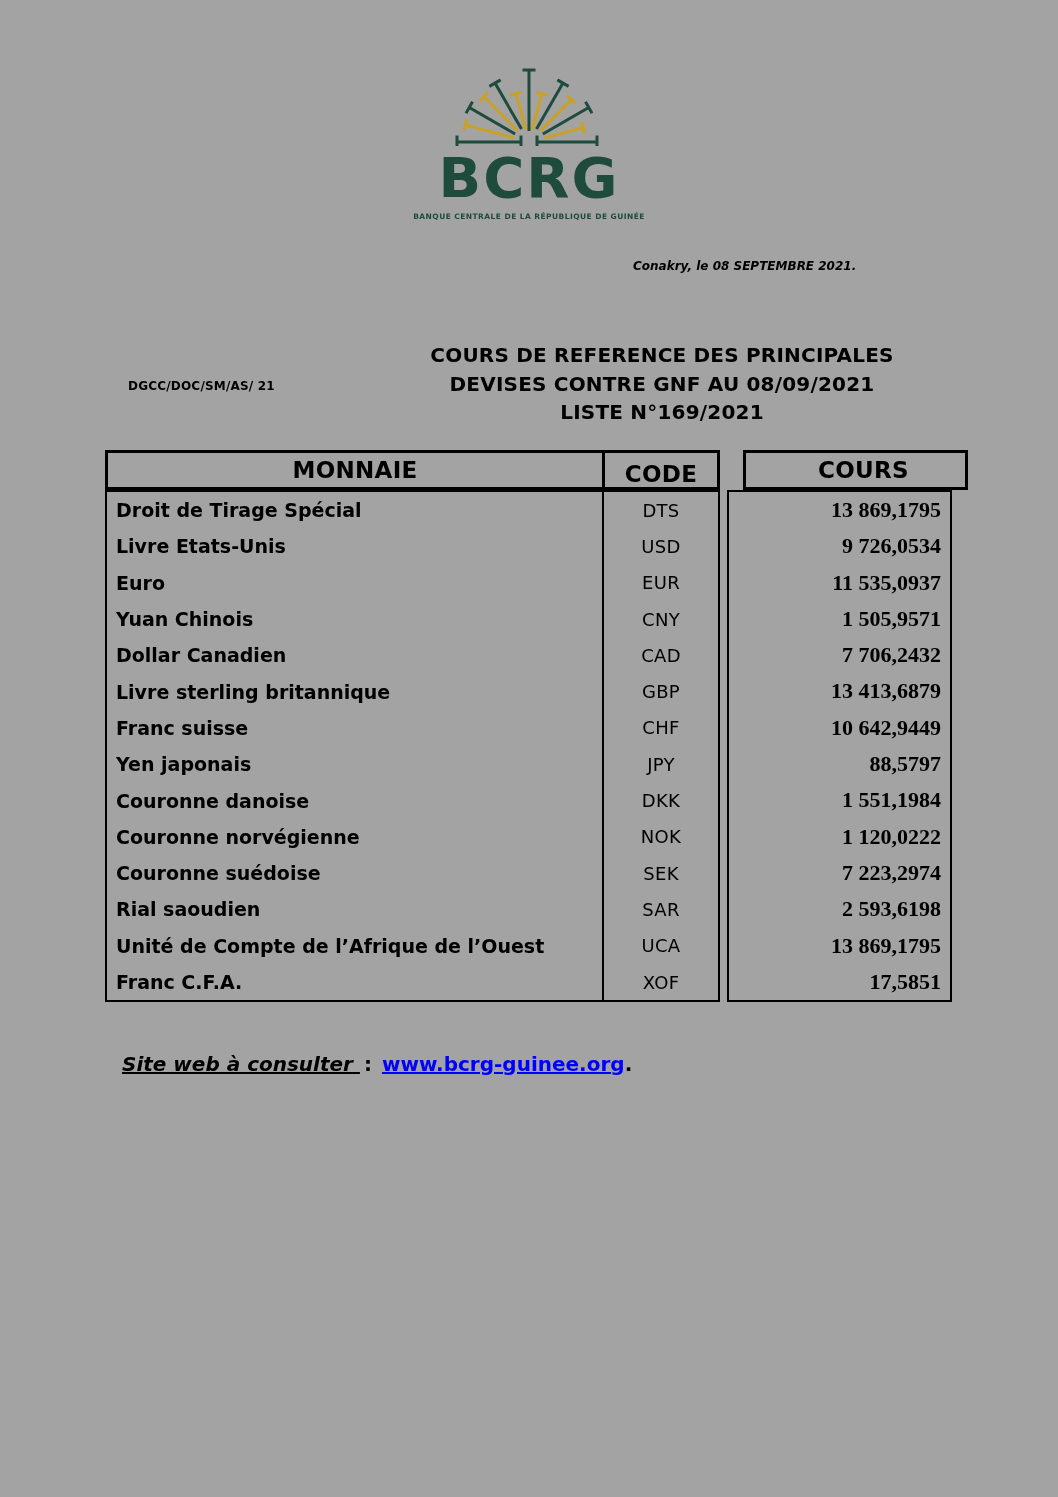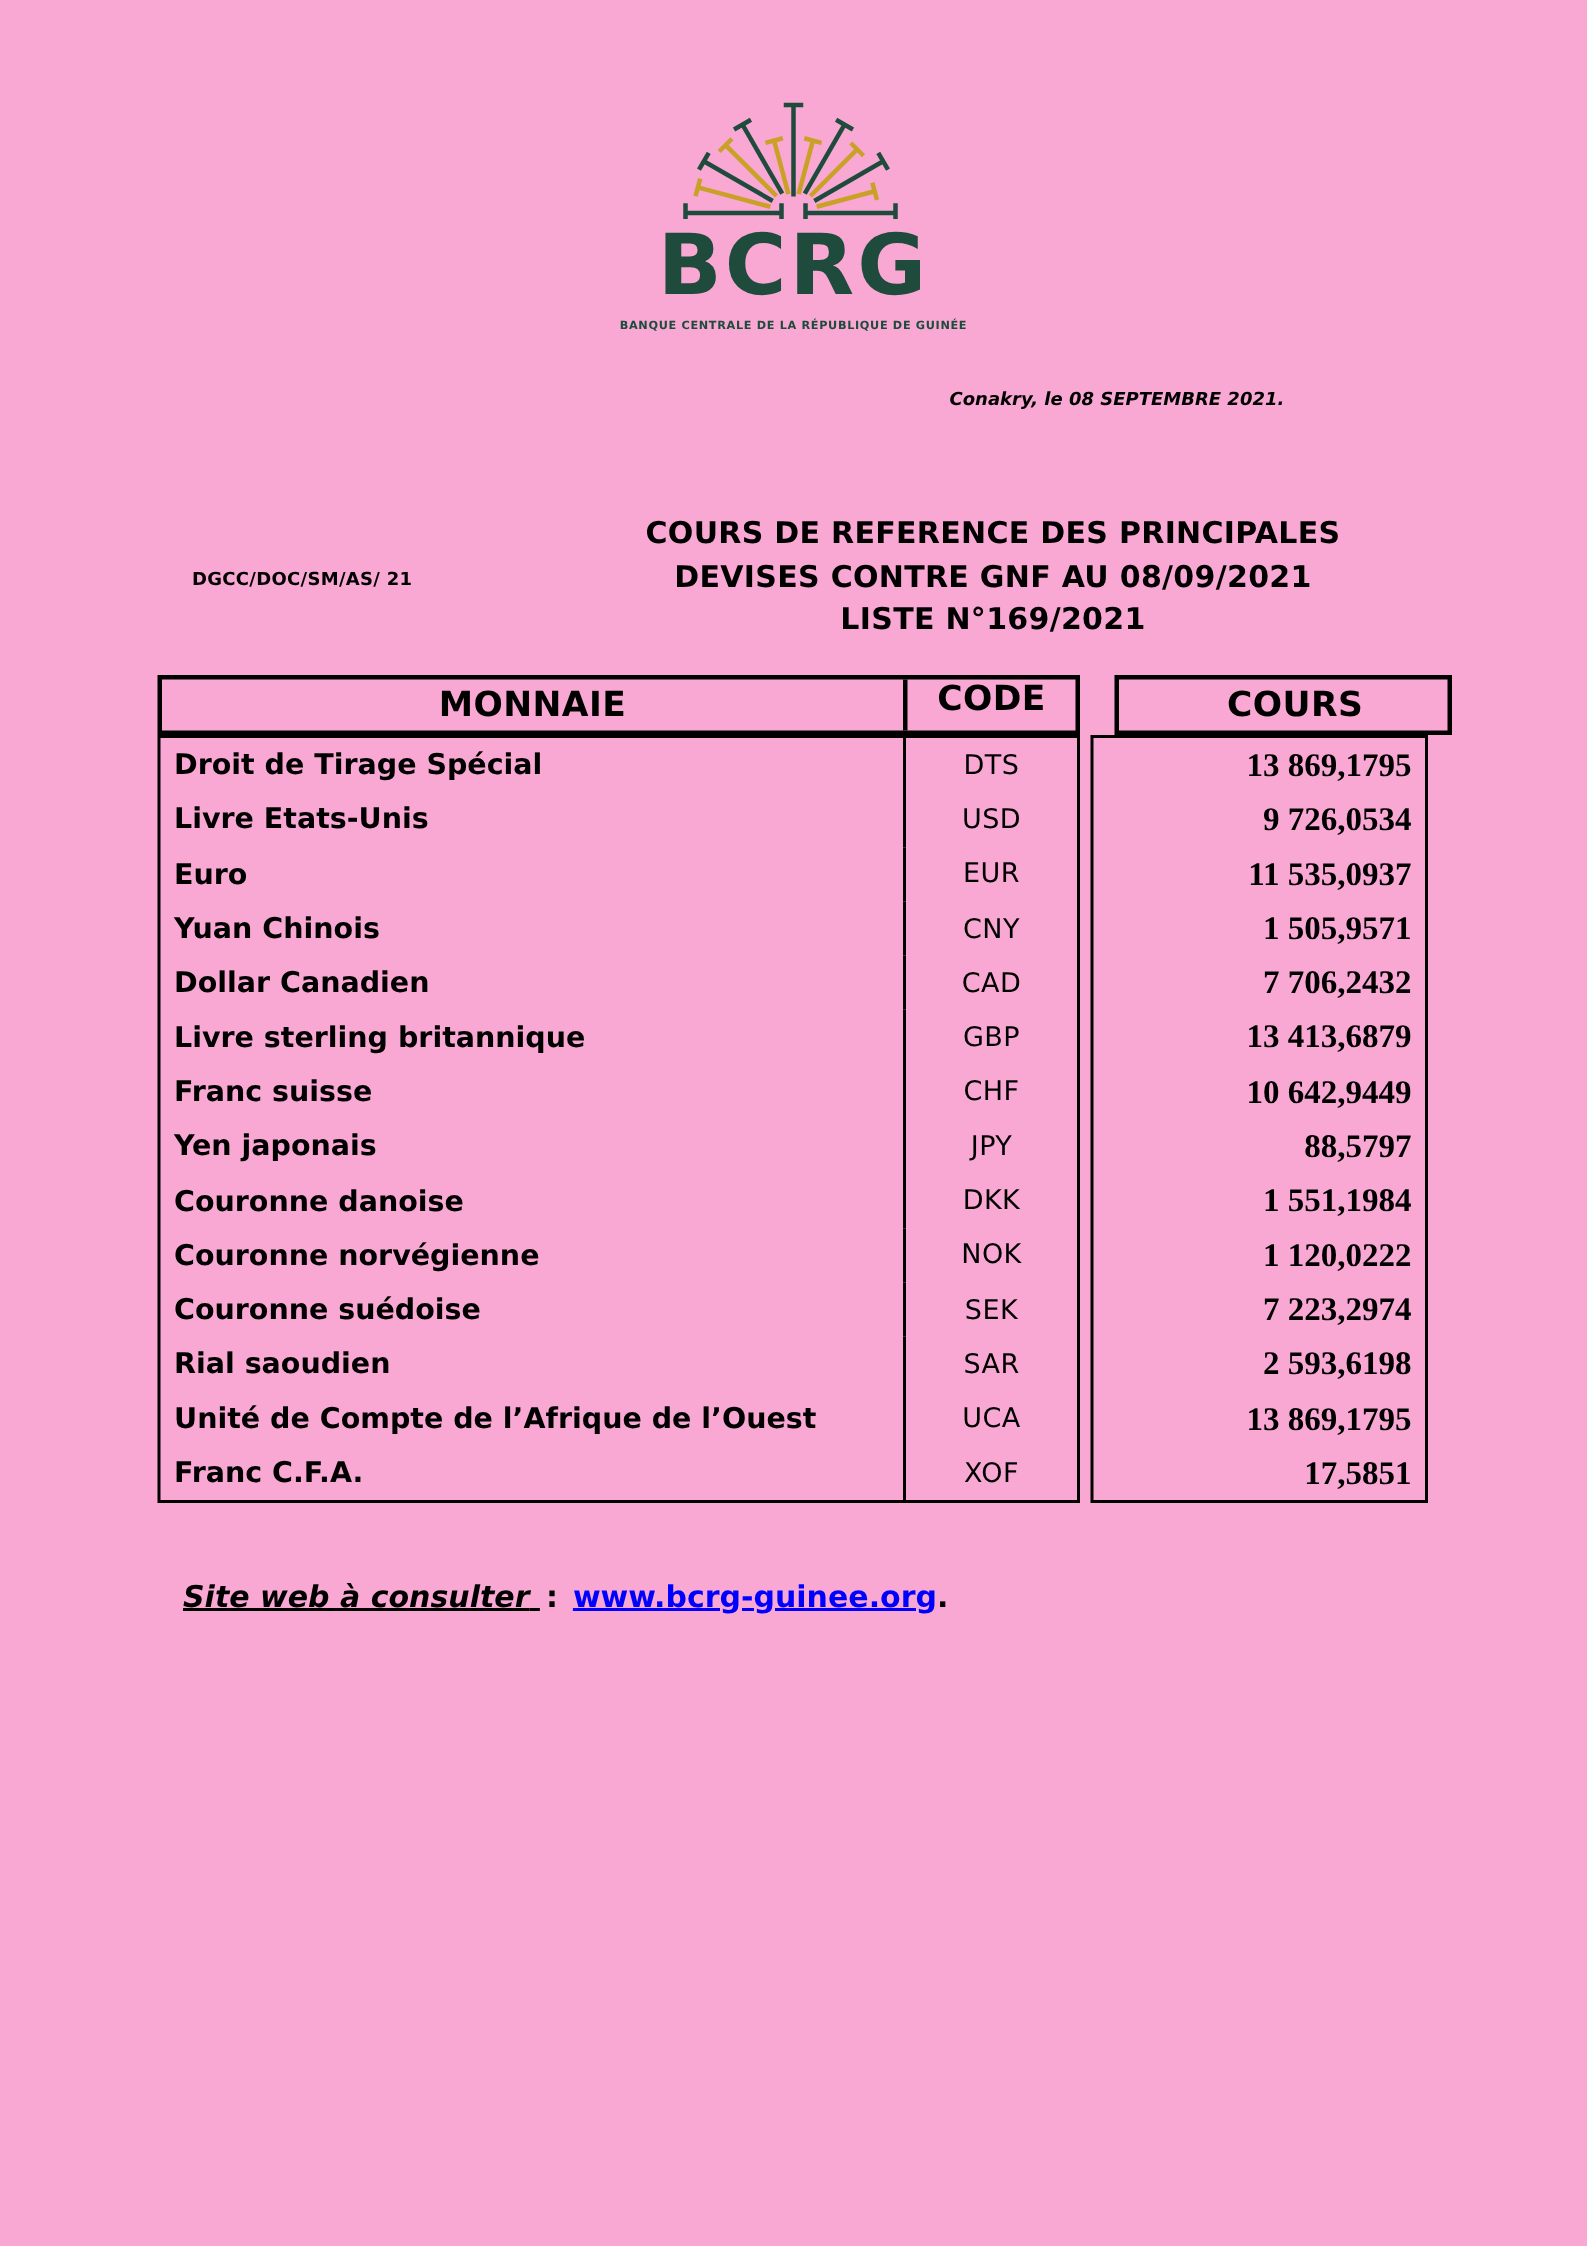--- a/index.html
+++ b/index.html
@@ -1,19 +1,19 @@
 <!DOCTYPE html>
 <html style="--logo_green: #1E4B3B; --logo_gold: #C9A127; --link_blue: #0000FF;"><head>
 <meta charset="utf-8">
 <style>
   * { margin:0; padding:0; box-sizing:border-box; }
   html,body { background:#ffffff; }
   body { font-family:"DejaVu Sans", sans-serif; }
   .page {
-    position:relative; width:1058px; height:1497px; background:#f9a8d4;
+    position:relative; width:1058px; height:1497px; background:#a3a3a3;
     overflow:hidden; color:#000;
   }
 
   
   .logo-wrap { position:absolute; top:64px; left:0; width:1058px; text-align:center; }
   .fan { display:block; margin:0 auto; }
   .ray-green { stroke:var(--logo_green,#1E4B3B); }
   .ray-gold  { stroke:var(--logo_gold,#C9A127); }
   .bcrg {
     margin-top:4px; font-size:56px; font-weight:bold; line-height:1;
@@ -36,21 +36,21 @@
   .doc-title {
     position:absolute; left:352px; top:341px; width:620px;
     text-align:center; font-size:20px; font-weight:bold; line-height:28.5px;
     letter-spacing:0.2px;
   }
 
   
   .thead { position:absolute; left:105px; top:450px; display:flex;gap:16px; }
   .th-left { display:flex; width:615px; height:40px; border:3px solid #000; }
   .th-monnaie { width:497px; border-right:3px solid #000; display:flex; align-items:center; justify-content:center; }
-  .th-code { flex:1; display:flex; align-items:flex-start; justify-content:center; }
+  .th-code { flex:1; display:flex; align-items:flex-end; justify-content:center; }
   .th-cours { margin-left:7px; width:225px; height:40px; border:3px solid #000; display:flex; align-items:center; justify-content:center;padding-left:16px; }
   .th-cell-text { font-size:23px; font-weight:bold; letter-spacing:0.3px; }
 
   .tbody { position:absolute; left:105px; top:490px; display:flex; }
   .tb-left { width:615px; border:2px solid #000; }
   .trow { height:36.3px; display:flex; align-items:center; }
   .cell-name {
     width:495px; padding-left:9px; font-size:19px; font-weight:bold; white-space:nowrap;
   }
   .cell-code {

